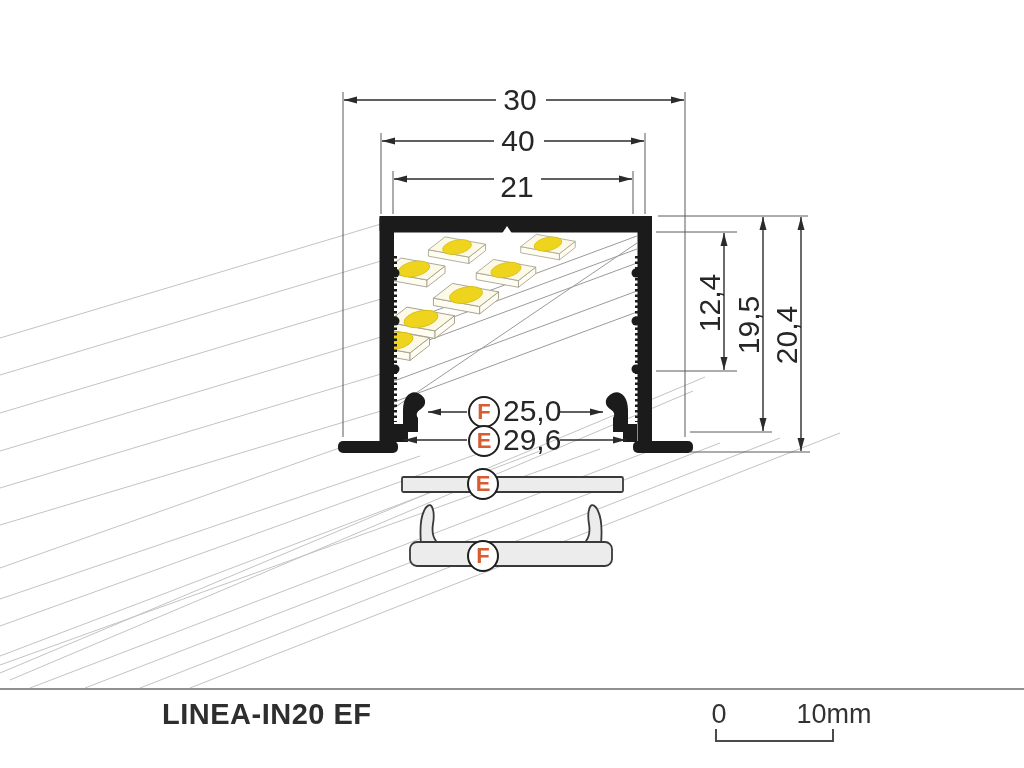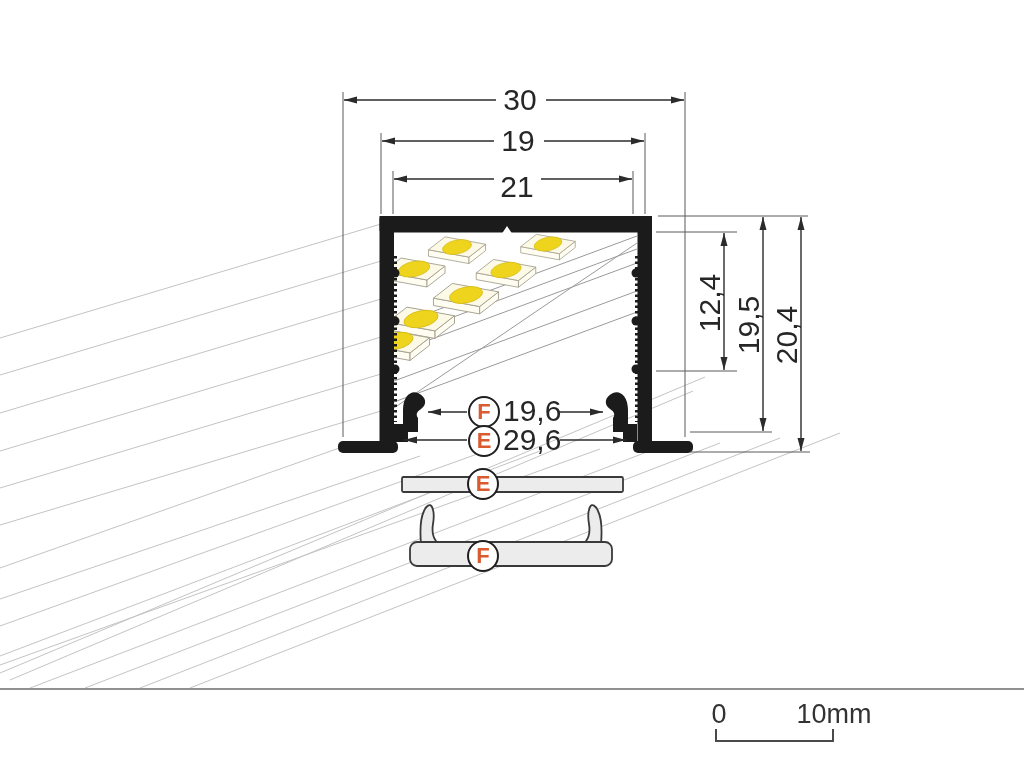--- a/index.html
+++ b/index.html
@@ -212,29 +212,30 @@
       <path class="dif" d="M421,544 C420,532 420,519 424,511 C426,506 430,503 432,507 C434,511 434,518 433,524 C432,530 433,537 436,541 L436,544 Z"></path>
       <path class="dif" d="M601,544 C602,532 602,519 598,511 C596,506 592,503 590,507 C588,511 588,518 589,524 C590,530 589,537 586,541 L586,544 Z"></path>
       <rect class="dif" x="410" y="542" width="202" height="24" rx="7"></rect>
     </g>
 
     <line class="footline" x1="0" y1="689" x2="1024" y2="689"></line>
     <path class="brk" d="M716,729 L716,741 L833,741 L833,729"></path>
   </svg>
 
   <span class="dim" style="left:520px;top:100px">30</span>
-  <span class="dim" style="left:518px;top:141px">19</span>
+  <span class="dim" style="left:518px;top:141px">40</span>
   <span class="dim" style="left:517px;top:187px">21</span>
   <span class="dim rot" style="left:710px;top:303px">12,4</span>
   <span class="dim rot" style="left:749px;top:325px">19,5</span>
   <span class="dim rot" style="left:787px;top:335px">20,4</span>
-  <span class="dim lft" style="left:503px;top:411px">19,6</span>
+  <span class="dim lft" style="left:503px;top:411px">25,0</span>
   <span class="dim lft" style="left:503px;top:440px">29,6</span>
 
   <span class="badge" style="left:484px;top:412px">F</span>
   <span class="badge" style="left:484px;top:441px">E</span>
   <span class="badge" style="left:483px;top:484px">E</span>
   <span class="badge" style="left:483px;top:556px">F</span>
 
+  <span class="product" style="left:162px;top:714px">LINEA-IN20 EF</span>
   <span class="scalelbl" style="left:719px;top:714px">0</span>
   <span class="scalelbl" style="left:834px;top:714px">10mm</span>
 
 </div>
 
 </body></html>

